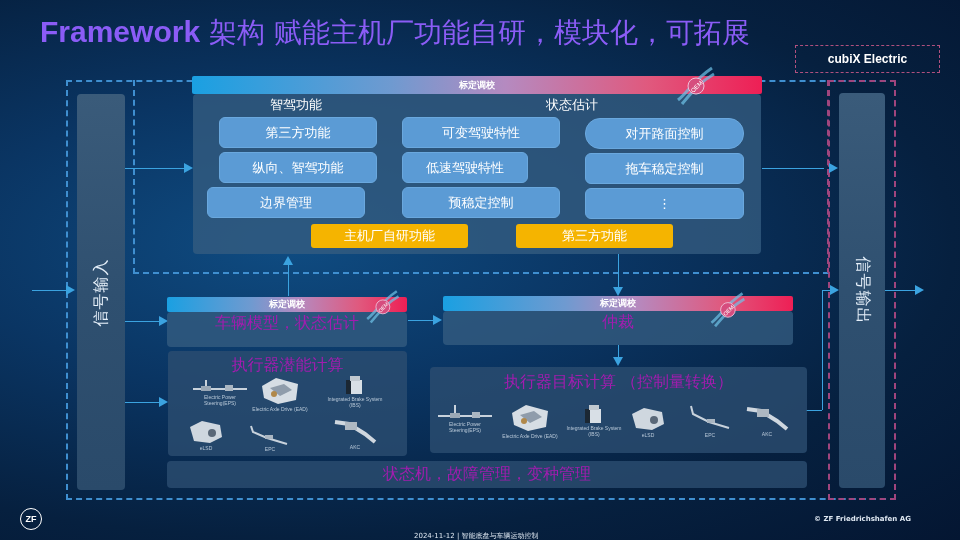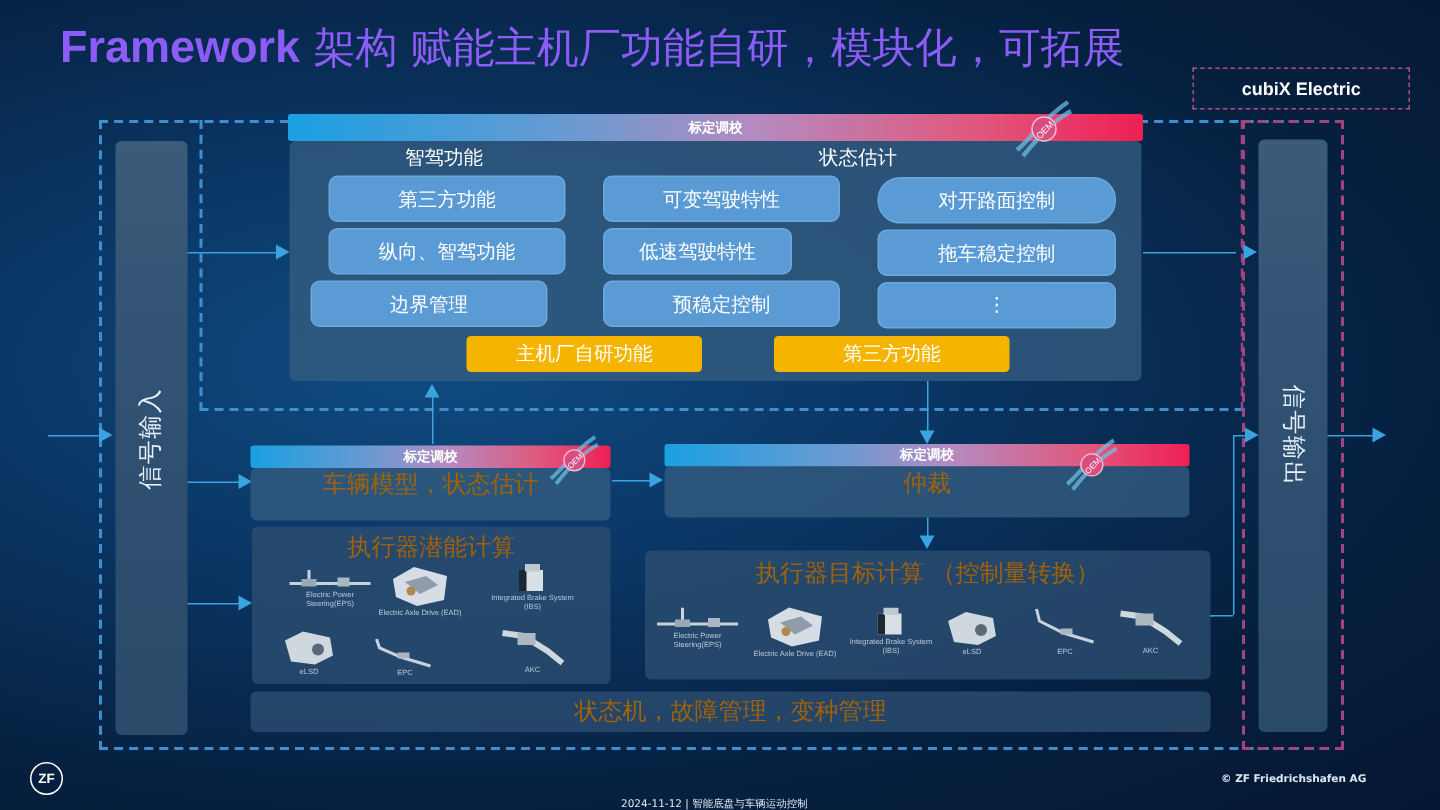--- a/index.html
+++ b/index.html
@@ -53,21 +53,21 @@
     background: #5b9bd5; border-radius: 6px; border: 1px solid #6aa8de;
     display: flex; align-items: center; justify-content: center;
     font-size: 13px; color: #fff;
   }
   .yellow-btn {
     background: #f5b400; border-radius: 3px;
     display: flex; align-items: center; justify-content: center;
     font-size: 13px; font-weight: 400; color: #fff; text-align: right;
   }
 
-  .box-text { font-size: 16px; color: #a16207; text-align: center; }
+  .box-text { font-size: 16px; color: #a21caf; text-align: center; }
 
   
   .hline { height: 1px; background: #3ba3e0; }
   .vline { width: 1px; background: #3ba3e0; }
   .tri-r { width: 0; height: 0; border-top: 5px solid transparent; border-bottom: 5px solid transparent; border-left: 9px solid #3ba3e0; }
   .tri-u { width: 0; height: 0; border-left: 5px solid transparent; border-right: 5px solid transparent; border-bottom: 9px solid #3ba3e0; }
   .tri-d { width: 0; height: 0; border-left: 5px solid transparent; border-right: 5px solid transparent; border-top: 9px solid #3ba3e0; }
 
   
   .dna { width: 46px; height: 46px; }

